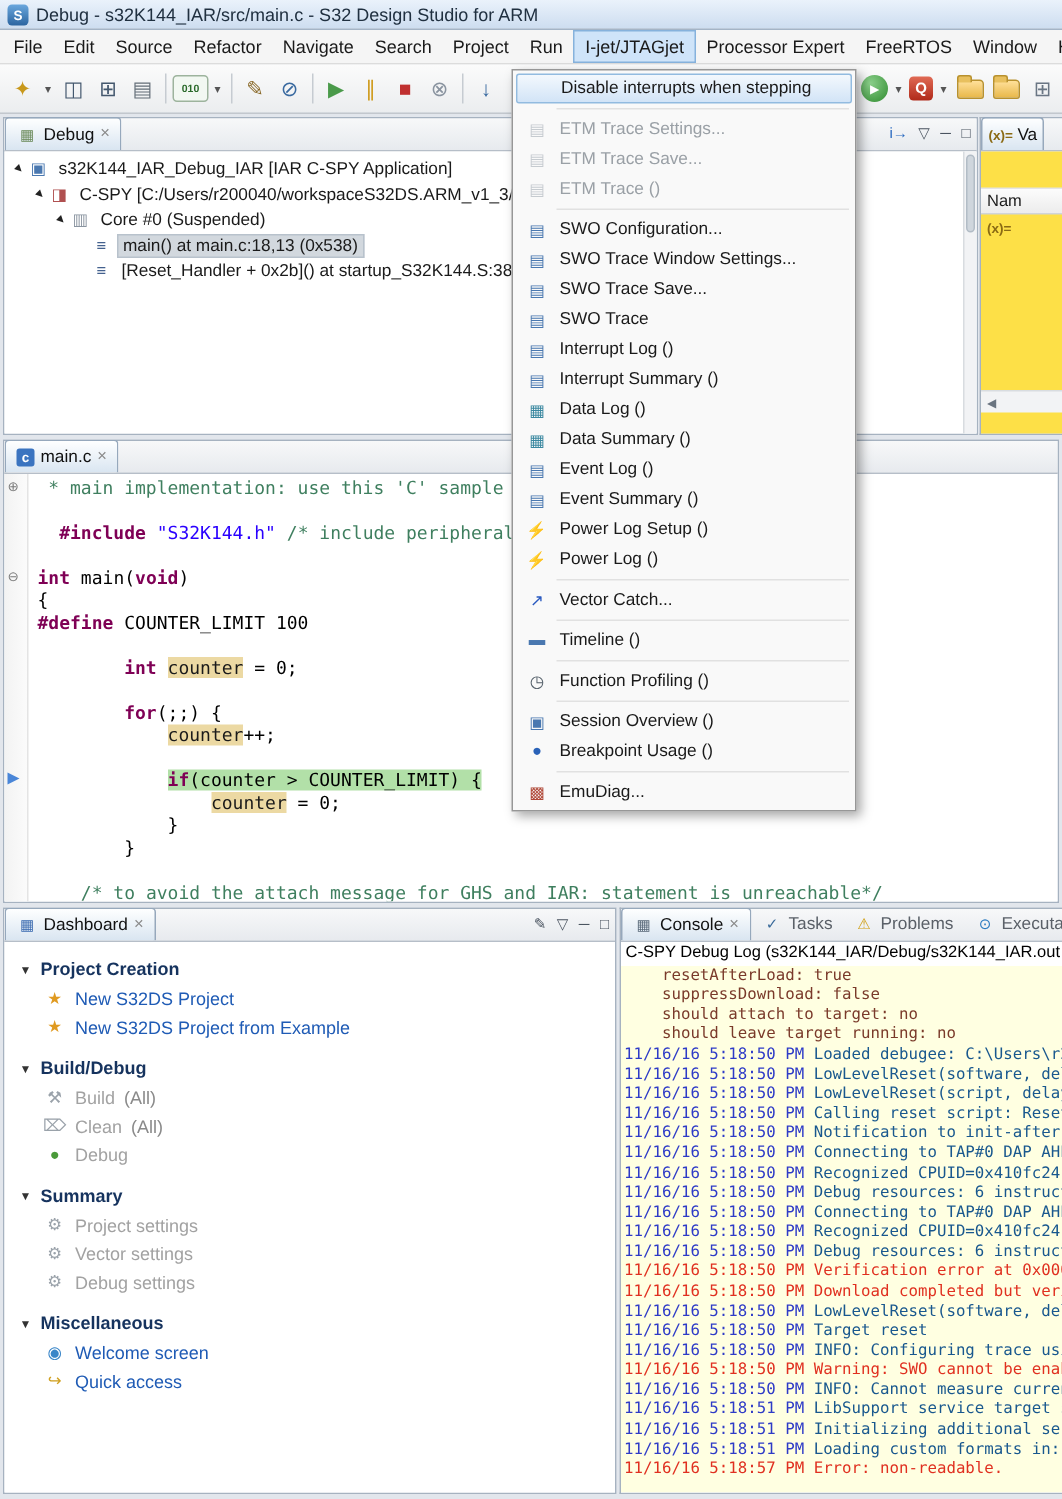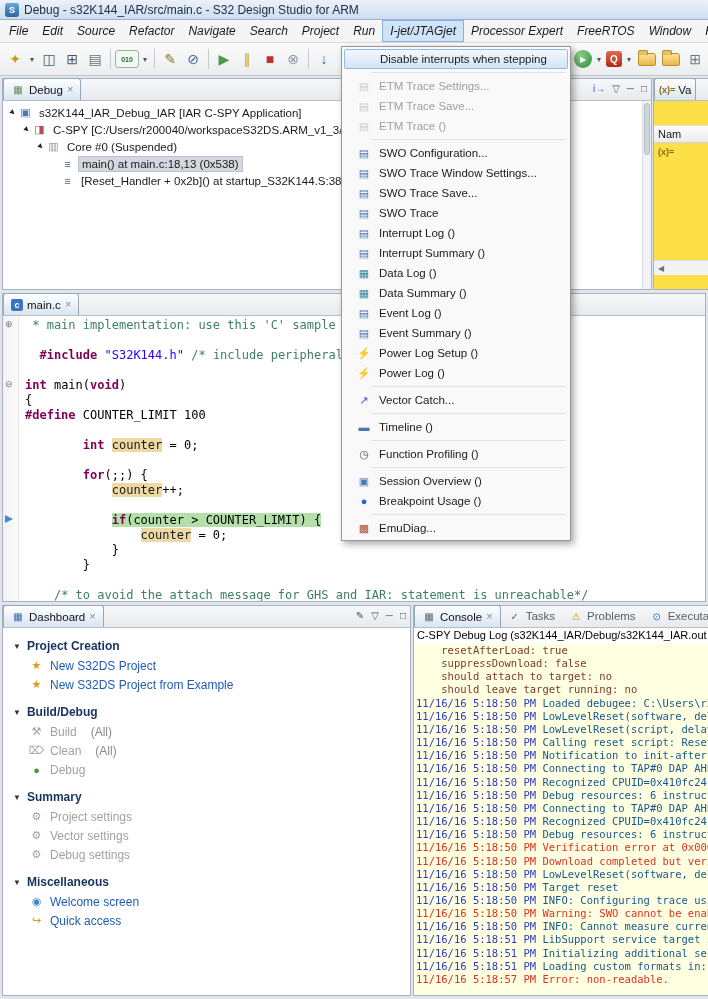--- a/index.html
+++ b/index.html
@@ -11,21 +11,21 @@
   .titlebar{position:absolute;left:0;top:0;width:708px;height:20px;
     background:linear-gradient(#eaf2fb,#cdddf0);border-bottom:1px solid #a4b4c6;
     display:flex;align-items:center;gap:5px;padding:0 5px;}
   .app-icon{width:14px;height:14px;border-radius:3px;background:linear-gradient(#6aa7dd,#2c65a0);
     color:#fff;font-size:9px;font-weight:bold;display:flex;align-items:center;justify-content:center;flex:0 0 auto;}
   .title-text{font-size:12px;color:#203040;white-space:nowrap;overflow:hidden;}
 
   
   .menubar{position:absolute;left:0;top:20px;width:708px;height:23px;background:#f5f5f5;
     border-bottom:1px solid #dcdcdc;display:flex;align-items:stretch;padding-left:2px;}
-  .menu-item{display:flex;align-items:center;padding:0 7px;font-size:12px;white-space:nowrap;font-style:italic;}
+  .menu-item{display:flex;align-items:center;padding:0 7px;font-size:12px;white-space:nowrap;}
   .menu-item.open{background:#cfe4f9;border:1px solid #86b2dc;text-align:center;}
 
   
   .toolbar{position:absolute;left:0;top:43px;width:708px;height:33px;
     background:linear-gradient(#fbfbfb,#ebedef);border-bottom:1px solid #c2c7cd;
     display:flex;align-items:center;padding:0 4px;gap:1px;}
   .tb-icon{width:22px;height:22px;border-radius:3px;display:flex;align-items:center;justify-content:center;font-size:14px;}
   .tb-icon.txt{font-size:7px;font-weight:bold;letter-spacing:0;border:1px solid #9db39d;background:#f2f8f2;width:24px;height:18px;}
   .tb-caret{width:10px;height:22px;display:flex;align-items:center;justify-content:center;font-size:8px;color:#555;}
   .tb-sep{width:1px;height:20px;background:#c6cbd1;margin:0 3px;flex:0 0 auto;}
@@ -84,37 +84,37 @@
   .g{background:#b2e0a8;}
   .fold{position:absolute;left:2px;font-size:9px;color:#7a7a7a;line-height:1;}
   .ip-arrow{position:absolute;left:2px;width:0;height:0;border-top:4px solid transparent;
     border-bottom:4px solid transparent;border-left:8px solid #4a86d8;}
   .c-file-icon{width:12px;height:12px;background:#3b74c0;color:#fff;font-size:9px;font-weight:bold;
     border-radius:2px;display:flex;align-items:center;justify-content:center;}
 
   
   .dropdown{position:absolute;left:341px;top:46px;width:230px;background:#f9f9f9;border:1px solid #979797;
     box-shadow:3px 3px 7px rgba(0,0,0,.35);padding:2px;z-index:50;}
-  .dd-item{height:20px;display:flex;align-items:center;gap:6px;padding:0 8px 0 11px;font-size:11.5px;white-space:nowrap;}
+  .dd-item{height:20px;display:flex;align-items:center;gap:6px;padding:0 8px 0 5px;font-size:11.5px;white-space:nowrap;}
   .dd-item .ic{width:18px;height:16px;display:flex;align-items:center;justify-content:center;font-size:11px;flex:0 0 auto;}
   .dd-item.hl{background:linear-gradient(#f3f8fd,#d2e4f7);border:1px solid #92bbe0;border-radius:2px;height:20px;}
   .dd-item.dis{color:#9aa0a6;}
   .dd-item.dis .ic{opacity:.45;}
   .dd-sep{height:1px;background:#e1e1e1;margin:3px 2px 3px 27px;}
 
   
   .dash-content{position:absolute;left:0;right:0;top:22px;bottom:0;background:#fff;padding:8px 0 0 10px;overflow:hidden;}
   .dash-section{margin-bottom:8px;}
   .dash-header{display:flex;align-items:center;gap:6px;font-weight:bold;color:#16335e;font-size:12px;height:20px;}
   .dash-header .tw{font-size:8px;color:#333;}
   .dash-item{display:flex;align-items:center;gap:6px;height:19px;padding-left:16px;font-size:12px;white-space:nowrap;}
   .dash-item .d-ic{width:15px;display:flex;align-items:center;justify-content:center;font-size:11px;flex:0 0 auto;}
   .dash-item.link{color:#1f5bb5;}
   .dash-item.disabled{color:#a2a2a2;}
-  .dash-item .suffix{color:#555;margin-left:8px;}
+  .dash-item .suffix{color:#555;margin-left:0;}
   .dash-item.disabled .suffix{color:#8a8a8a;}
 
   
   .console-content{position:absolute;left:0;right:0;top:22px;bottom:0;background:#fff;display:flex;flex-direction:column;overflow:hidden;}
   .console-title{height:16px;font-size:11px;padding:1px 3px;white-space:nowrap;overflow:hidden;color:#000;}
   .console-log{flex:1;background:#ffffe1;font-family:"DejaVu Sans Mono",monospace;font-size:10.5px;
     line-height:13.15px;white-space:pre;overflow:hidden;padding-left:2px;}
   .log-ts{color:#2e3bc7;}
   .log-msg{color:#19588e;}
   .log-line.error .log-ts,.log-line.error .log-msg{color:#e03020;}

